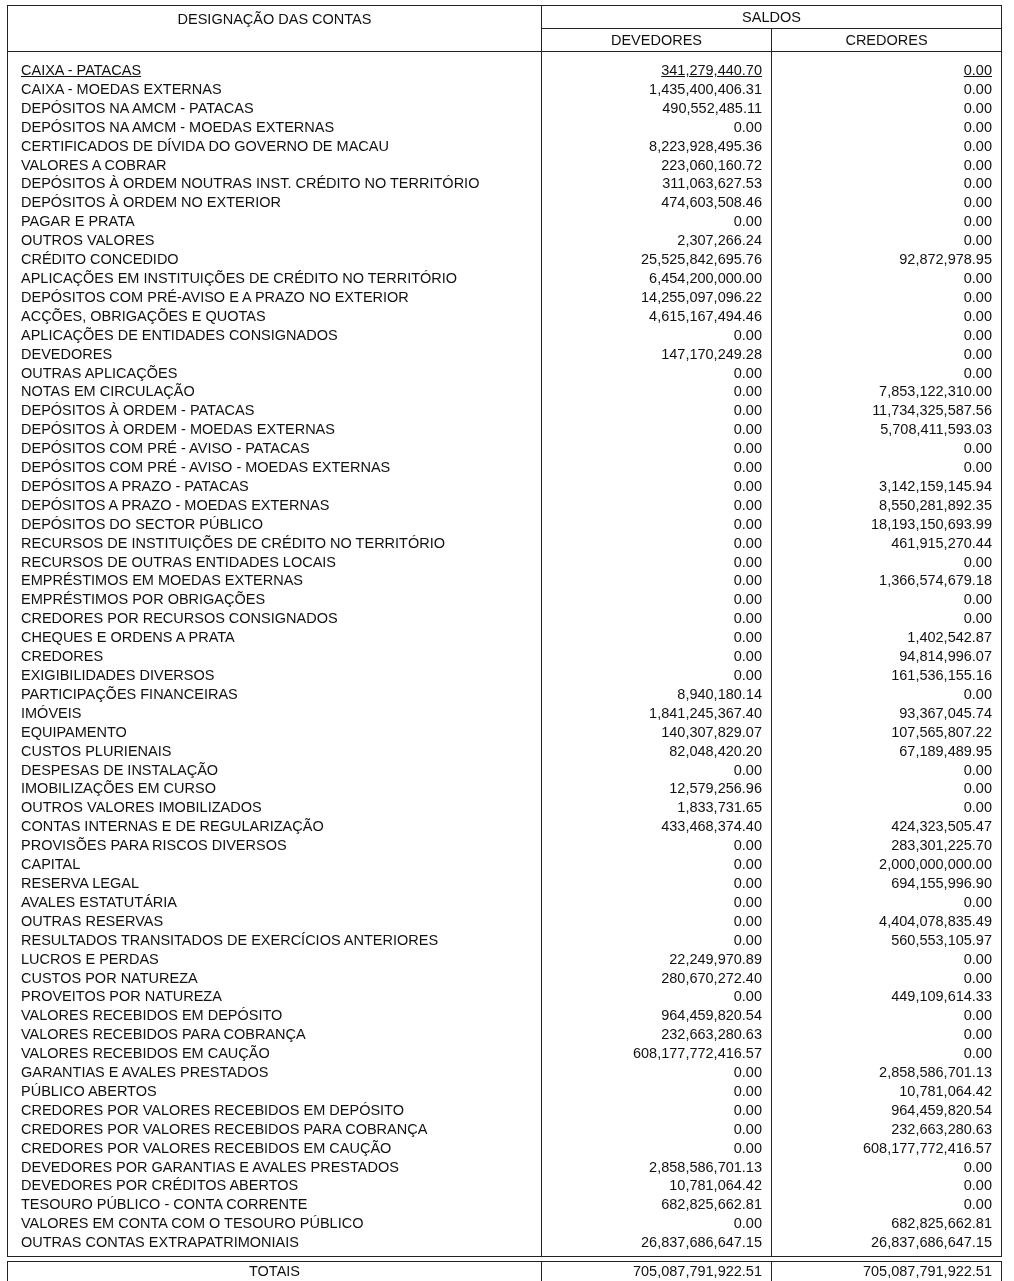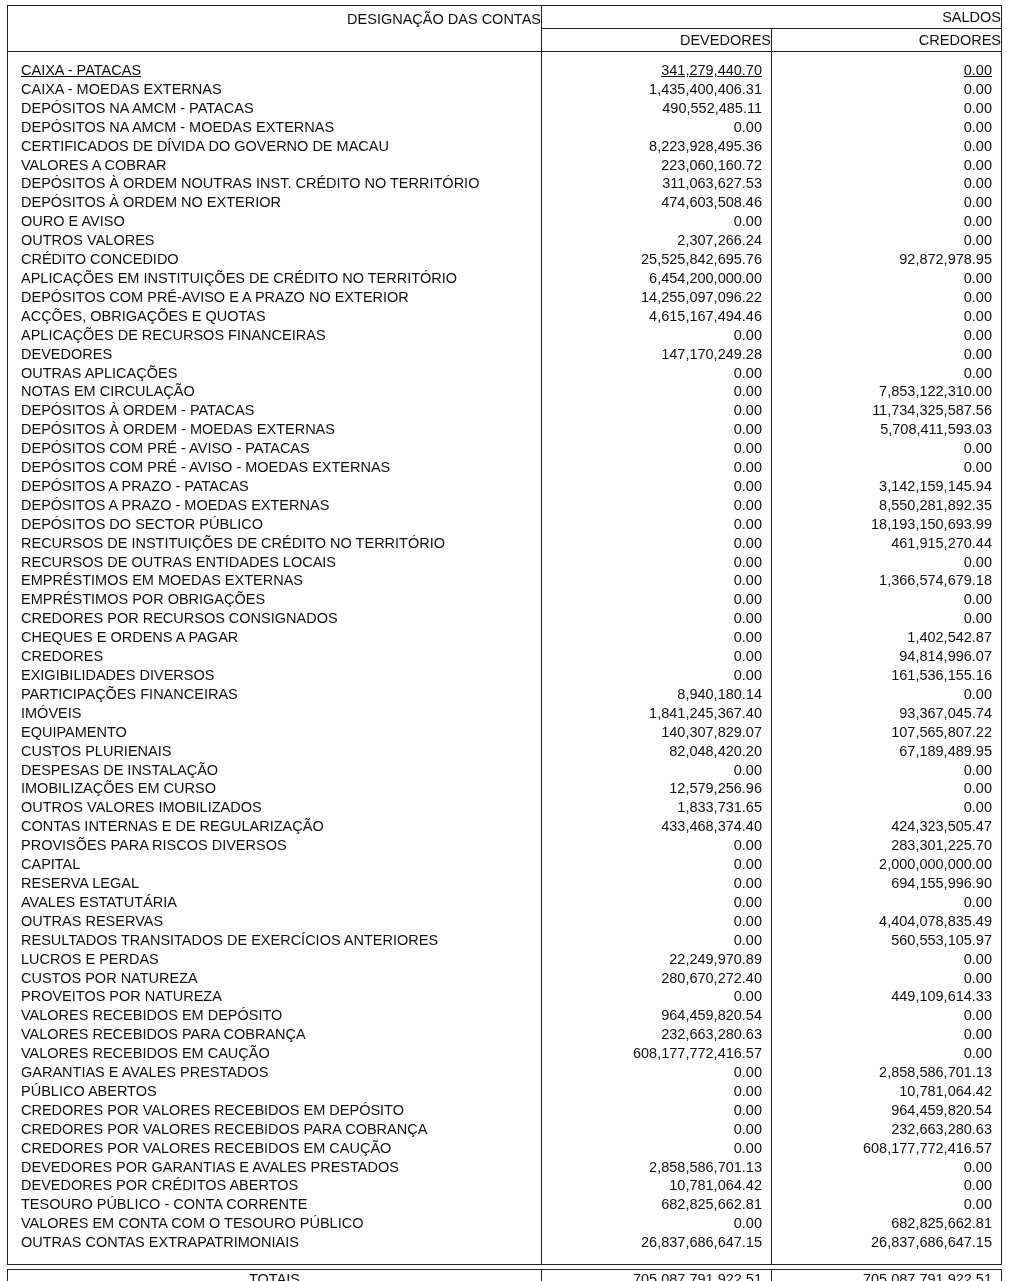--- a/index.html
+++ b/index.html
@@ -3,29 +3,29 @@
 <meta charset="utf-8">
 <style>
   html, body { margin: 0; padding: 0; background: #ffffff; }
   body { width: 1014px; height: 1281px; position: relative; overflow: hidden;
          font-family: "Liberation Sans", sans-serif; color: #111; }
   .sheet { position: absolute; left: 7px; top: 5px; width: 994px; }
   table { border-collapse: collapse; width: 994px; table-layout: fixed; }
   col.c1 { width: 534px; }
   col.c2 { width: 230px; }
   col.c3 { width: 230px; }
-  th { font-weight: normal; font-size: 14.5px; text-align: right; border: 1.5px solid #222; padding: 0; }
+  th { font-weight: normal; font-size: 14.5px; text-align: center; border: 1.5px solid #222; padding: 0; }
   th.h-desig { height: 40px; vertical-align: top; padding-top: 5px; }
   th.h-saldos { height: 19px; }
   th.h-sub { height: 19px; }
   td { font-size: 14.5px; padding: 0; height: 18.9px; line-height: 18.9px; white-space: nowrap; }
   td.name { padding-left: 13px; border-left: 1.5px solid #222; border-right: 1.5px solid #222; }
   td.num { text-align: right; padding-right: 9px; border-right: 1.5px solid #222; }
   tr.first td { padding-top: 9px; text-decoration: underline; }
-  tr.last td { padding-bottom: 12px; border-bottom: 1.5px solid #222; }
+  tr.last td { padding-bottom: 4px; border-bottom: 1.5px solid #222; }
   tr.totals td { border: 1.5px solid #222; height: 19px; line-height: 19px; }
   tr.totals td.tlabel { text-align: center; padding-left: 0; }
   tbody.gap tr td { height: 4px; line-height: 4px; border: none; padding: 0; }
 </style>
 </head>
 <body>
 
 <div class="sheet">
   <table>
     <colgroup>
@@ -78,21 +78,21 @@
           <td class="name">DEPÓSITOS À ORDEM NOUTRAS INST. CRÉDITO NO TERRITÓRIO</td>
           <td class="num">311,063,627.53</td>
           <td class="num">0.00</td>
         </tr>
         <tr>
           <td class="name">DEPÓSITOS À ORDEM NO EXTERIOR</td>
           <td class="num">474,603,508.46</td>
           <td class="num">0.00</td>
         </tr>
         <tr>
-          <td class="name">OURO E AVISO</td>
+          <td class="name">PAGAR E PRATA</td>
           <td class="num">0.00</td>
           <td class="num">0.00</td>
         </tr>
         <tr>
           <td class="name">OUTROS VALORES</td>
           <td class="num">2,307,266.24</td>
           <td class="num">0.00</td>
         </tr>
         <tr>
           <td class="name">CRÉDITO CONCEDIDO</td>
@@ -108,21 +108,21 @@
           <td class="name">DEPÓSITOS COM PRÉ-AVISO E A PRAZO NO EXTERIOR</td>
           <td class="num">14,255,097,096.22</td>
           <td class="num">0.00</td>
         </tr>
         <tr>
           <td class="name">ACÇÕES, OBRIGAÇÕES E QUOTAS</td>
           <td class="num">4,615,167,494.46</td>
           <td class="num">0.00</td>
         </tr>
         <tr>
-          <td class="name">APLICAÇÕES DE RECURSOS FINANCEIRAS</td>
+          <td class="name">APLICAÇÕES DE ENTIDADES CONSIGNADOS</td>
           <td class="num">0.00</td>
           <td class="num">0.00</td>
         </tr>
         <tr>
           <td class="name">DEVEDORES</td>
           <td class="num">147,170,249.28</td>
           <td class="num">0.00</td>
         </tr>
         <tr>
           <td class="name">OUTRAS APLICAÇÕES</td>
@@ -188,21 +188,21 @@
           <td class="name">EMPRÉSTIMOS POR OBRIGAÇÕES</td>
           <td class="num">0.00</td>
           <td class="num">0.00</td>
         </tr>
         <tr>
           <td class="name">CREDORES POR RECURSOS CONSIGNADOS</td>
           <td class="num">0.00</td>
           <td class="num">0.00</td>
         </tr>
         <tr>
-          <td class="name">CHEQUES E ORDENS A PAGAR</td>
+          <td class="name">CHEQUES E ORDENS A PRATA</td>
           <td class="num">0.00</td>
           <td class="num">1,402,542.87</td>
         </tr>
         <tr>
           <td class="name">CREDORES</td>
           <td class="num">0.00</td>
           <td class="num">94,814,996.07</td>
         </tr>
         <tr>
           <td class="name">EXIGIBILIDADES DIVERSOS</td>

